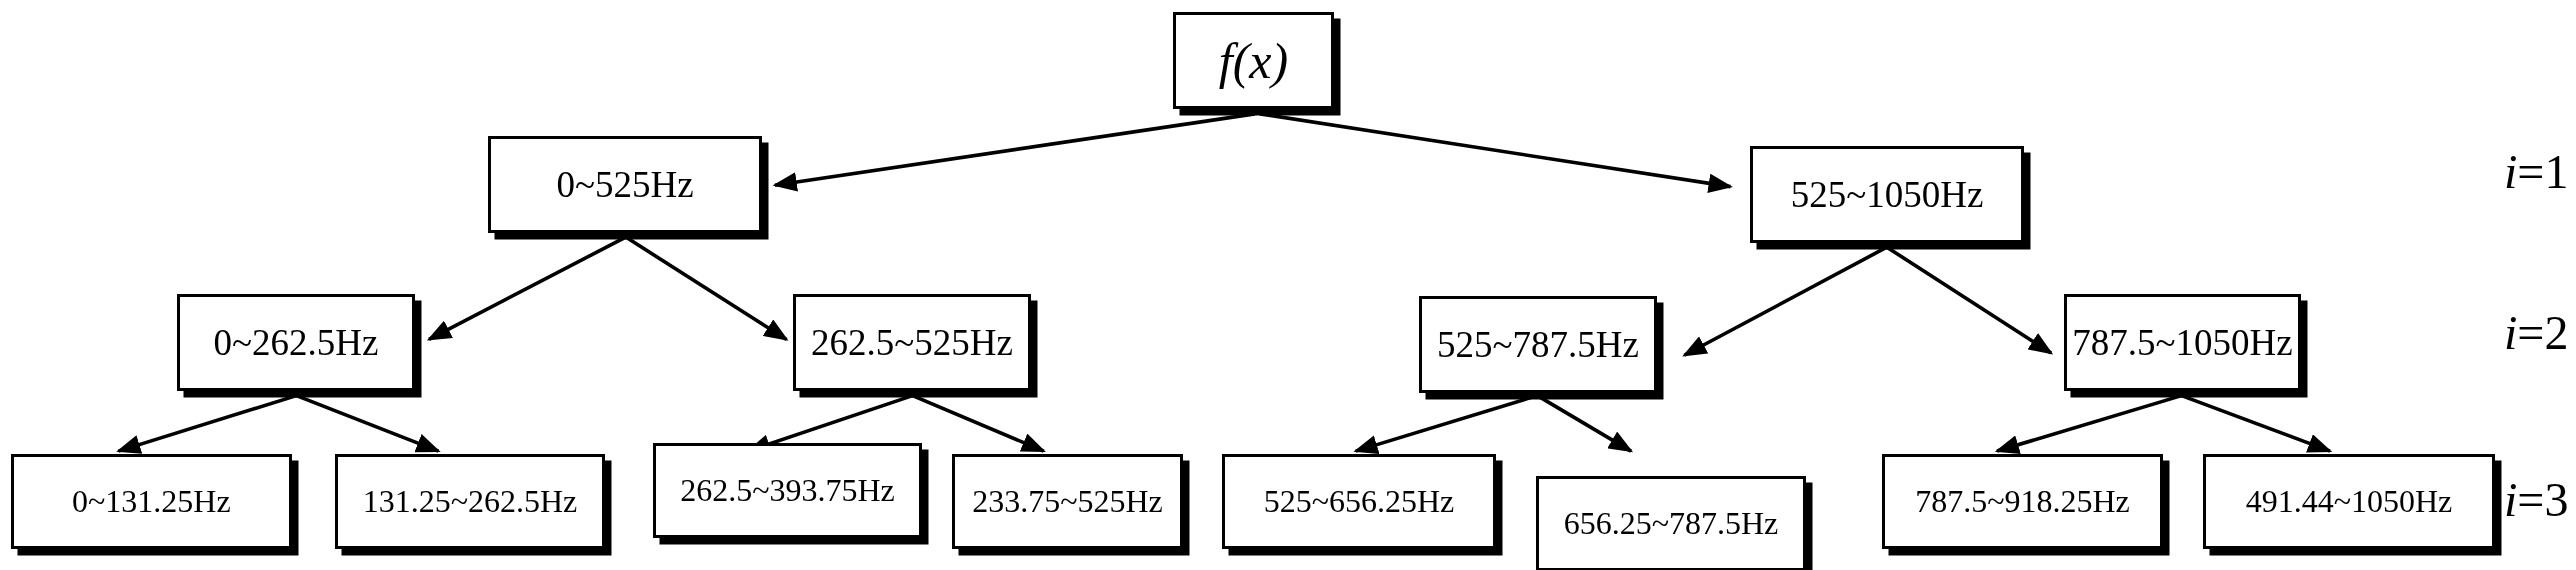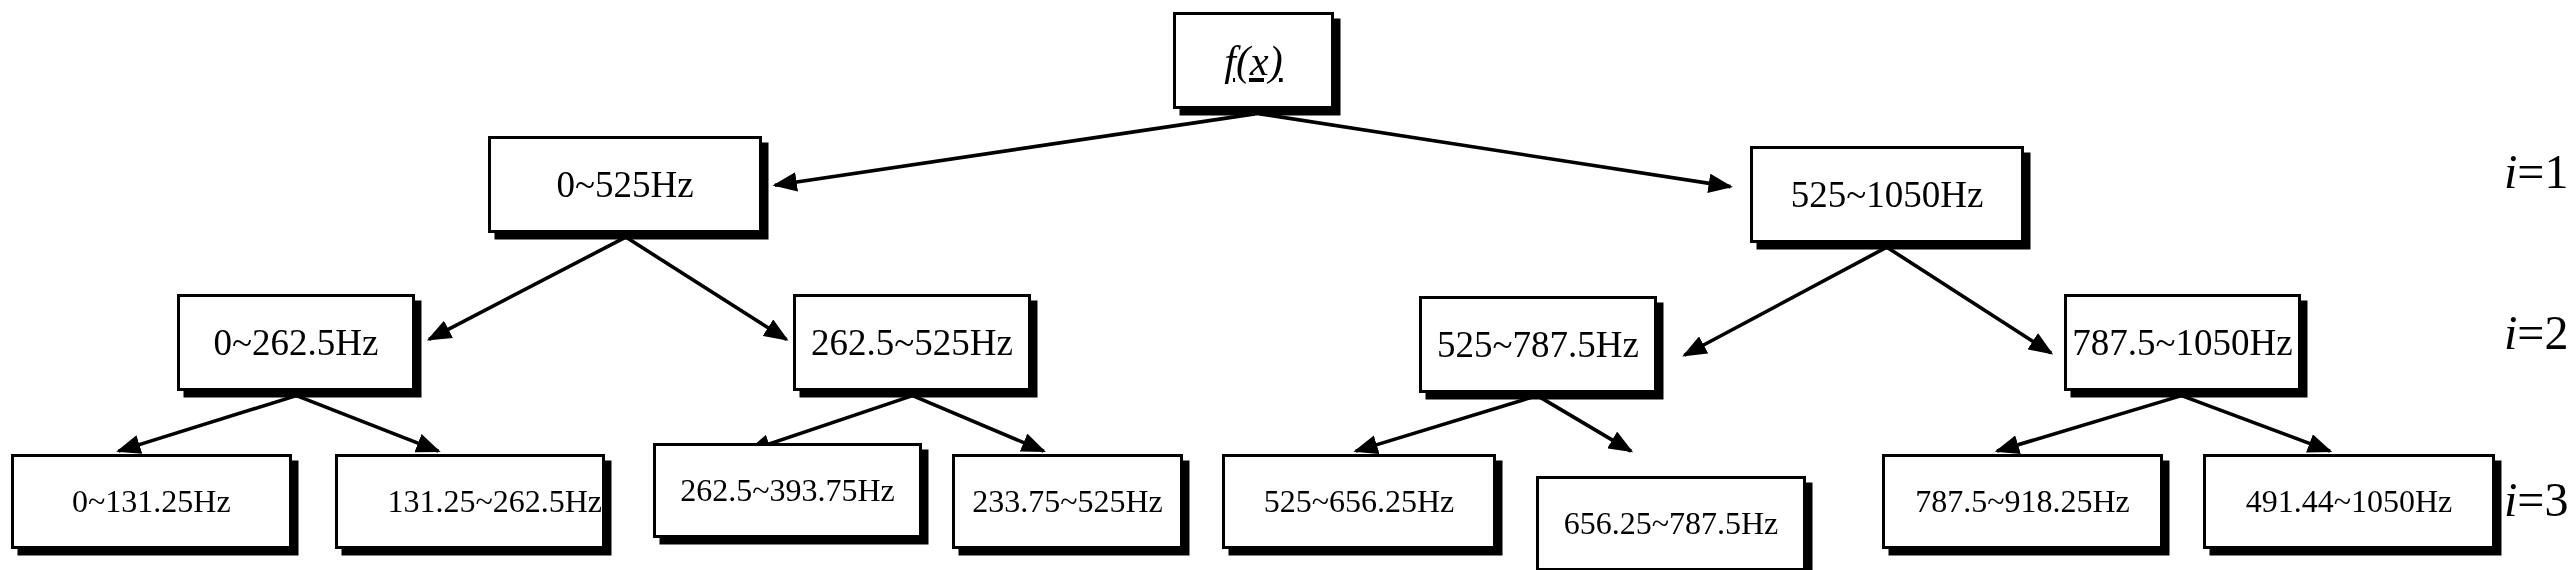--- a/index.html
+++ b/index.html
@@ -21,21 +21,21 @@
     box-sizing: border-box;
     border: 3.6px solid #000000;
     background: #ffffff;
     box-shadow: 6.5px 6.5px 0 0 #000000;
     display: flex;
     align-items: center;
     justify-content: center;
     white-space: nowrap;
     z-index: 2;
   }
-  .root-box  { font-size: 42px; font-style: italic; text-decoration: underline; }
+  .root-box  { font-size: 50px; font-style: italic; }
   .lvl1-box  { font-size: 37px; }
   .lvl2-box  { font-size: 37px; }
   .lvl3-box  { font-size: 32px; }
   .level-label {
     position: absolute;
     font-size: 48px;
     white-space: nowrap;
     z-index: 2;
   }
   .level-label .var { font-style: italic; }
@@ -99,21 +99,21 @@
   <div class="box lvl2-box" style="left:1419px; top:296px; width:238px; height:97px;">
     <span>525~787.5Hz</span>
   </div>
   <div class="box lvl2-box" style="left:2064px; top:294px; width:237px; height:97px;">
     <span>787.5~1050Hz</span>
   </div>
 
   <div class="box lvl3-box" style="left:10.8px; top:454px; width:281px; height:95px;">
     <span>0~131.25Hz</span>
   </div>
-  <div class="box lvl3-box" style="left:335px; top:454px; width:270px; height:95px;justify-content:flex-end;">
+  <div class="box lvl3-box" style="left:335px; top:454px; width:270px; height:95px;">
     <span>131.25~262.5Hz</span>
   </div>
   <div class="box lvl3-box" style="left:645px; top:443px; width:269px; height:95px;margin-left:8px;">
     <span>262.5~393.75Hz</span>
   </div>
   <div class="box lvl3-box" style="left:952px; top:454px; width:231px; height:95px;">
     <span>233.75~525Hz</span>
   </div>
   <div class="box lvl3-box" style="left:1222px; top:454px; width:274px; height:95px;">
     <span>525~656.25Hz</span>

